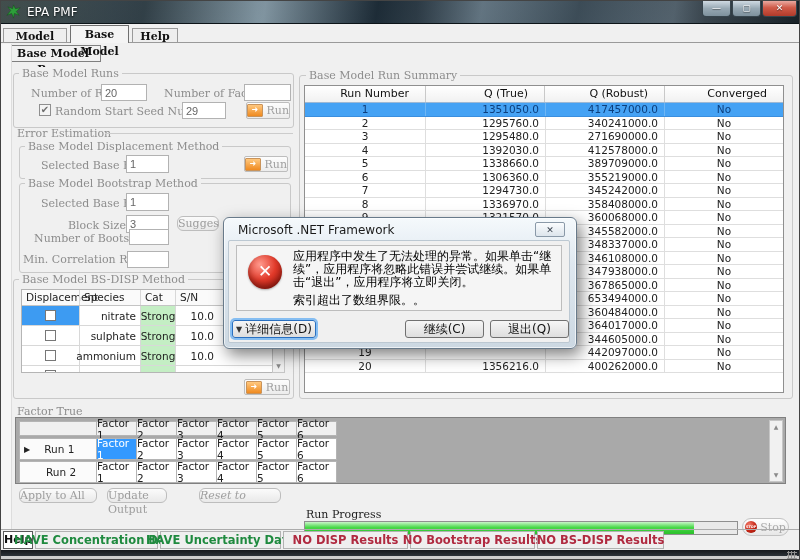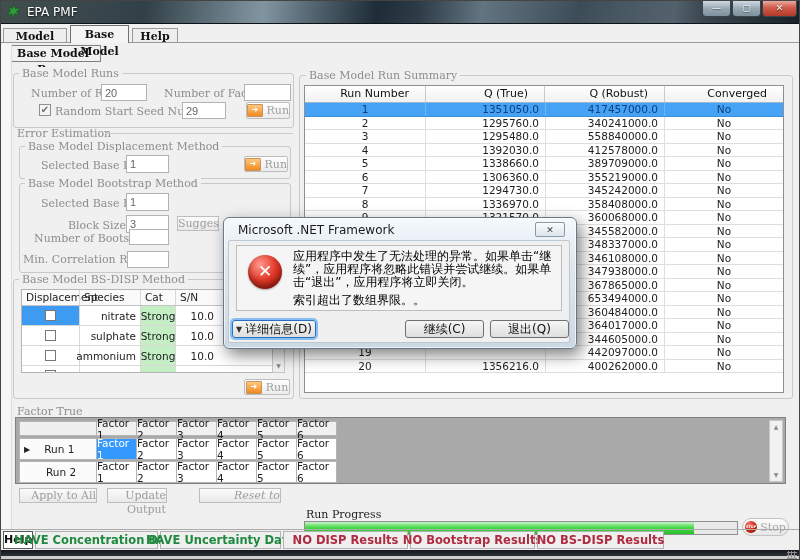--- a/index.html
+++ b/index.html
@@ -34,22 +34,22 @@
   .glabel{position:absolute;background:#f0f0f0;color:#8d8d8d;font-size:11px;padding:0 3px;white-space:nowrap;z-index:1;}
   .lbl{position:absolute;color:#8d8d8d;font-size:11px;white-space:nowrap;}
   .hline{position:absolute;height:1px;background:#cccccc;}
   .tbox{position:absolute;background:#fff;border:1px solid #b2b2b2;font-size:11px;color:#666;padding:0 3px;box-sizing:border-box;outline:none;}
   .cb{position:absolute;width:12px;height:12px;border:1px solid #8f8f8f;background:#f4f4f4;box-sizing:border-box;
       font-size:10px;line-height:10px;color:#6f6f6f;text-align:center;}
   .runbtn{position:absolute;display:flex;align-items:center;justify-content:center;gap:4px;border:1px solid #bdbdbd;border-radius:2px;
       background:linear-gradient(#fdfdfd,#ececec);color:#a0a0a0;font-size:11px;box-sizing:border-box;}
   .ricon{width:14px;height:11px;border:1px solid #c9935a;border-radius:1px;background:linear-gradient(#ffc87e,#ef8a20);
       color:#fff;font-size:8px;line-height:10px;text-align:center;}
-  .smallbtn{position:absolute;border:1px solid #bdbdbd;border-radius:0;background:linear-gradient(#fbfbfb,#e9e9e9);
-      color:#9d9d9d;font-size:11px;text-align:right;box-sizing:border-box;}
+  .smallbtn{position:absolute;border:1px solid #bdbdbd;border-radius:6px;background:linear-gradient(#fbfbfb,#e9e9e9);
+      color:#9d9d9d;font-size:11px;text-align:left;box-sizing:border-box;}
 
   
   .bsdisp-table{position:absolute;left:20px;top:288px;width:252px;height:84px;background:#fff;border:1px solid #b5b5b5;box-sizing:border-box;overflow:hidden;}
   .bd-head{display:flex;height:15px;border-bottom:1px solid #c4c4c4;background:#fafafa;}
   .bd-hc{font-size:10.5px;color:#222;padding:1px 0 0 4px;box-sizing:border-box;border-left:1px solid #d8d8d8;}
   .bd-hc:first-child{border-left:none;}
   .bd-row{display:flex;height:19px;border-bottom:1px solid #d8d8d8;}
   .bd-c{box-sizing:border-box;border-left:1px solid #d8d8d8;font-size:10.5px;color:#222;display:flex;align-items:center;}
   .bd-c:first-child{border-left:none;}
   .w-disp{width:57px;} .w-sp{width:61px;} .w-cat{width:35px;} .w-sn{width:43px;}
@@ -268,21 +268,21 @@
         </div>
         <div class="rs-row">
           <div class="c run cw1">2</div>
           <div class="c num cw2">1295760.0</div>
           <div class="c num cw3">340241000.0</div>
           <div class="c conv cw4">No</div>
         </div>
         <div class="rs-row">
           <div class="c run cw1">3</div>
           <div class="c num cw2">1295480.0</div>
-          <div class="c num cw3">558840000.0</div>
+          <div class="c num cw3">271690000.0</div>
           <div class="c conv cw4">No</div>
         </div>
         <div class="rs-row">
           <div class="c run cw1">4</div>
           <div class="c num cw2">1392030.0</div>
           <div class="c num cw3">412578000.0</div>
           <div class="c conv cw4">No</div>
         </div>
         <div class="rs-row">
           <div class="c run cw1">5</div>

